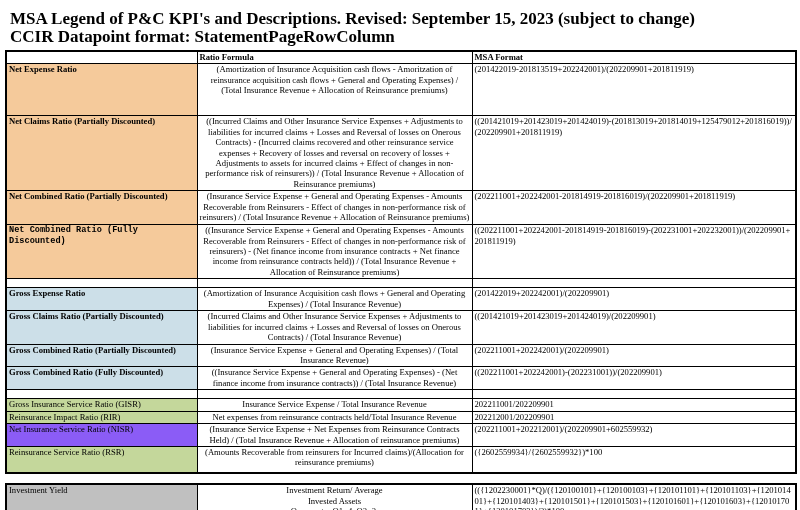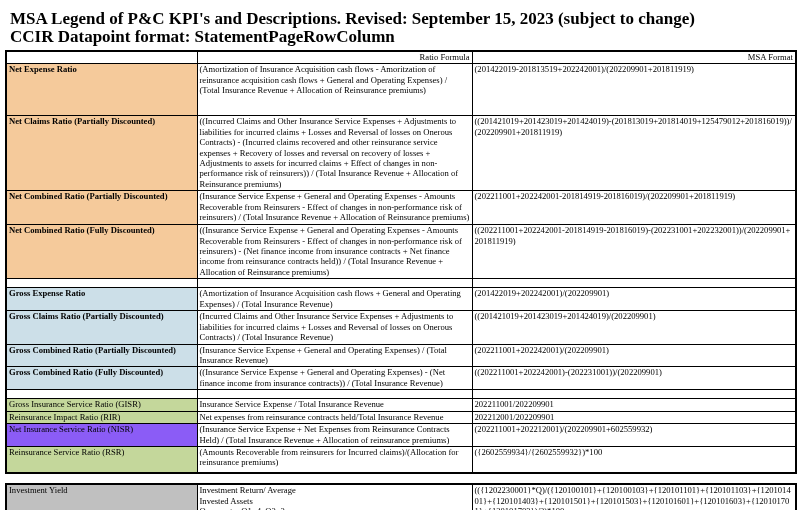--- a/index.html
+++ b/index.html
@@ -23,24 +23,24 @@
     vertical-align: top;
     font-size: 8.6px;
     line-height: 10.4px;
     padding: 0px 2px 1px 2px;
     overflow: hidden;
   }
   table.kpi { border: 2px solid #000; }
   col.c-name { width: 191px; }
   col.c-formula { width: 275px; }
   col.c-msa { width: 324px; }
-  th.colhead { font-weight: normal; text-align: right; padding: 0 2px; }
+  th.colhead { font-weight: bold; text-align: left; padding: 0 2px; }
   td.name-cell { font-weight: bold; }
   td.name-plain { font-weight: normal; }
-  td.formula-cell { white-space: pre-line; }
+  td.formula-cell { white-space: pre-line; text-align: center; }
   td.msa-cell { word-break: break-all; }
   tr.sep td { height: 9px; padding: 0; background: #ffffff; }
   tr.r1 td { height: 52px; }
   tr.r2 td { height: 62px; }
   tr.r3 td { height: 34px; }
   tr.r4 td { height: 52px; }
   tr.r5 td { height: 23px; }
   tr.r6 td { height: 33px; }
   tr.r7 td { height: 22px; }
   tr.r8 td { height: 23px; }
@@ -81,21 +81,21 @@
       <td class="name-cell" style="background-color: rgb(245, 202, 155);">Net Claims Ratio (Partially Discounted)</td>
       <td class="formula-cell">((Incurred Claims and Other Insurance Service Expenses + Adjustments to liabilities for incurred claims + Losses and Reversal of losses on Onerous Contracts) - (Incurred claims recovered and other reinsurance service expenses + Recovery of losses and reversal on recovery of losses + Adjustments to assets for incurred claims + Effect of changes in non-performance risk of reinsurers)) / (Total Insurance Revenue + Allocation of Reinsurance premiums)</td>
       <td class="msa-cell">((201421019+201423019+201424019)-(201813019+201814019+125479012+201816019))/(202209901+201811919)</td>
     </tr>
     <tr class="r3">
       <td class="name-cell" style="background-color: rgb(245, 202, 155); margin-top: 20px;">Net Combined Ratio (Partially Discounted)</td>
       <td class="formula-cell">(Insurance Service Expense + General and Operating Expenses - Amounts Recoverable from Reinsurers - Effect of changes in non-performance risk of reinsurers) / (Total Insurance Revenue + Allocation of Reinsurance premiums)</td>
       <td class="msa-cell">(202211001+202242001-201814919-201816019)/(202209901+201811919)</td>
     </tr>
     <tr class="r4">
-      <td class="name-cell" style="background-color: rgb(245, 202, 155);">Net Combined Ratio (Fully Discounted)</td>
+      <td class="name-cell" style="background-color: rgb(245, 202, 155); font-family: Liberation Mono, monospace;">Net Combined Ratio (Fully Discounted)</td>
       <td class="formula-cell">((Insurance Service Expense + General and Operating Expenses - Amounts Recoverable from Reinsurers - Effect of changes in non-performance risk of reinsurers) - (Net finance income from insurance contracts + Net finance income from reinsurance contracts held)) / (Total Insurance Revenue + Allocation of Reinsurance premiums)</td>
       <td class="msa-cell">((202211001+202242001-201814919-201816019)-(202231001+202232001))/(202209901+201811919)</td>
     </tr>
 
     <tr class="sep">
       <td></td>
           <td></td>
           <td></td>
     </tr>
 

